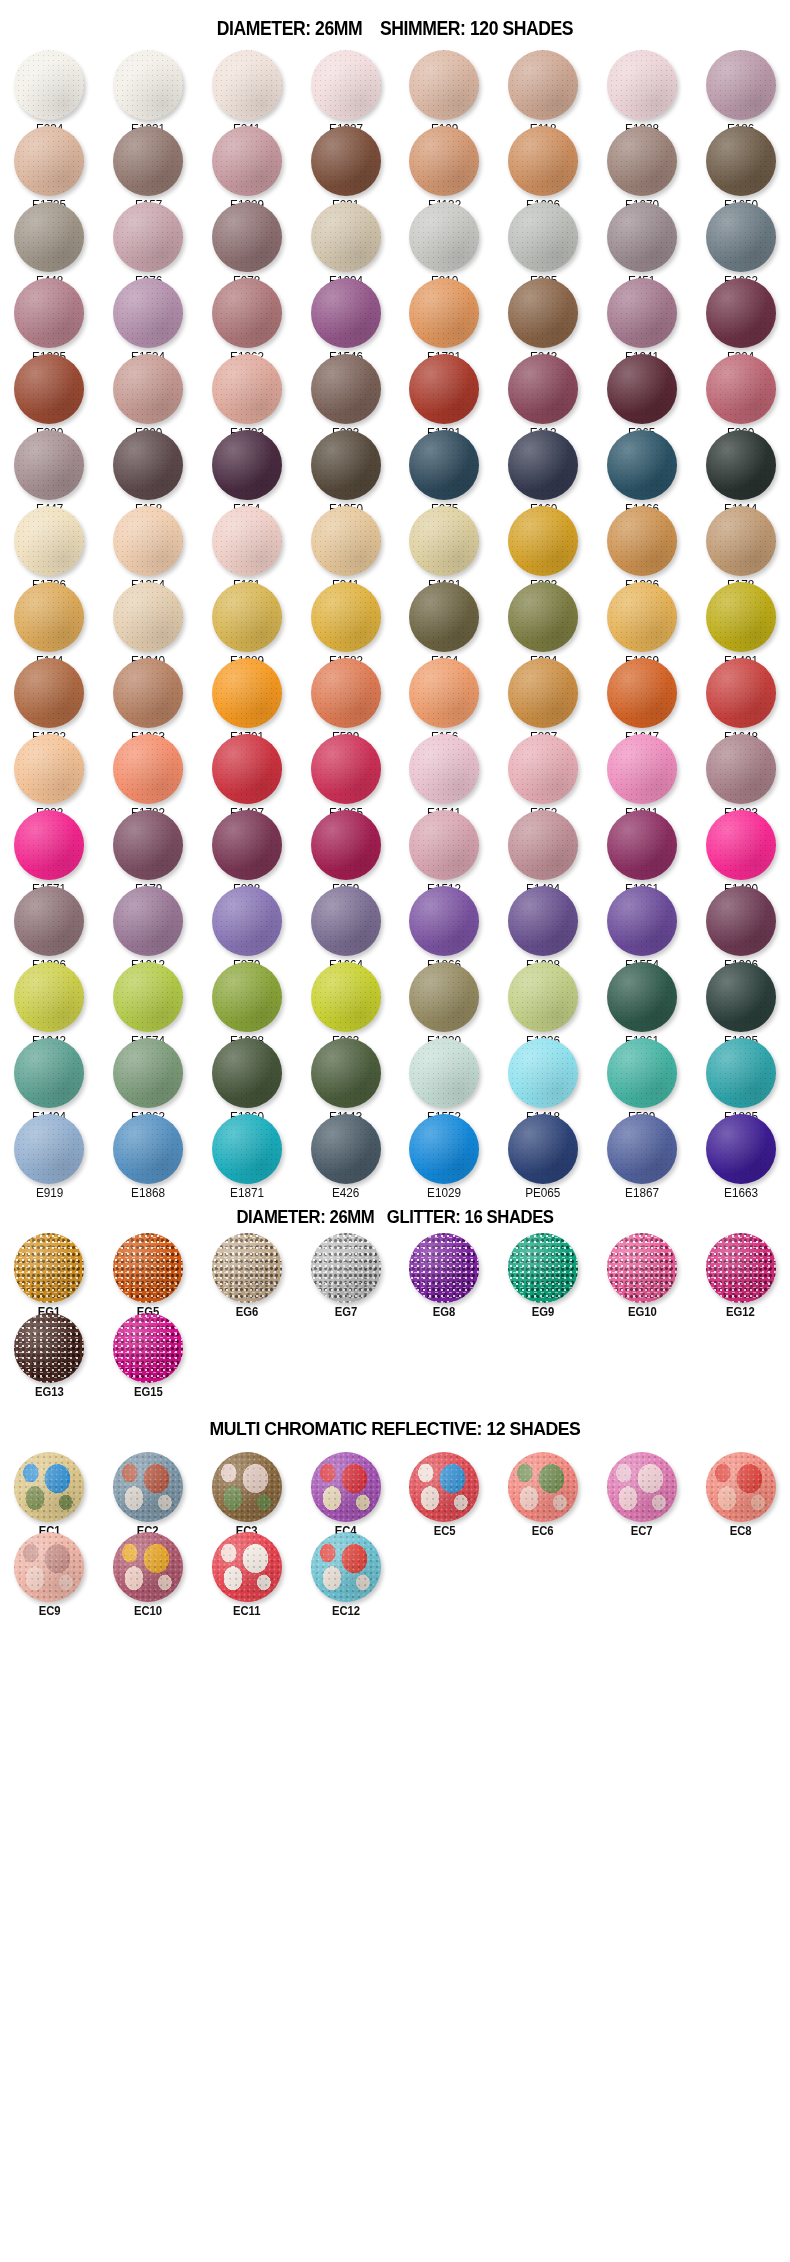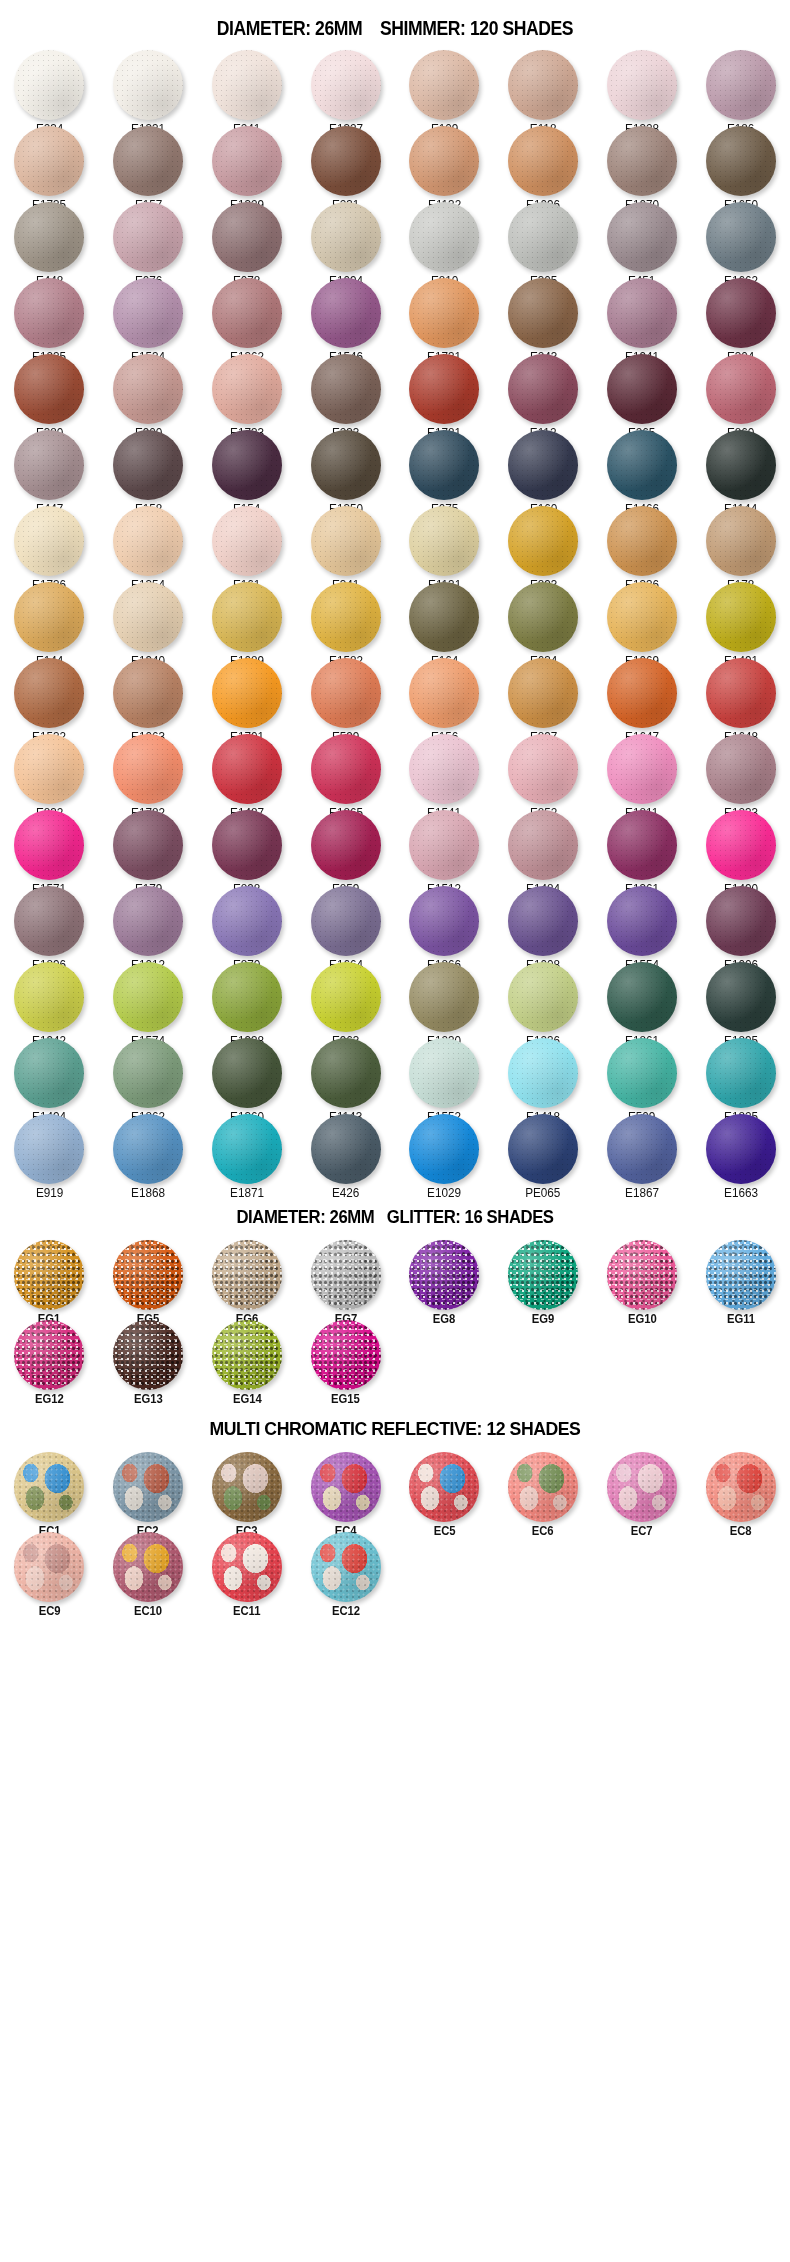--- a/index.html
+++ b/index.html
@@ -52,21 +52,21 @@
 
   .swatch-cell {
     width: 98.75px;
     height: 76px;
     display: flex;
     flex-direction: column;
     align-items: center;
     justify-content: flex-start;
     padding-top: 2px;
   }
-  .glitter-cell { height: 80px; }
+  .glitter-cell { height: 80px; justify-content: flex-end; }
   .chromatic-cell { height: 80px; }
 
   .disc {
     width: 70px;
     height: 70px;
     border-radius: 50%;
     position: relative;
     box-shadow: 2px 3px 4px rgba(0,0,0,0.22);
     flex: 0 0 auto;
   }
@@ -645,34 +645,26 @@
       </div>
       <div class="swatch-cell glitter-cell">
         <div class="disc glitter" style="background: rgb(12, 166, 127);"></div>
         <div class="label glitter-label">EG9</div>
       </div>
       <div class="swatch-cell glitter-cell">
         <div class="disc glitter" style="background: rgb(239, 90, 154);"></div>
         <div class="label glitter-label">EG10</div>
       </div>
       <div class="swatch-cell glitter-cell">
-        <div class="disc glitter" style="background: rgb(98, 174, 226);"></div>
-        <div class="label glitter-label">EG11</div>
-      </div>
-      <div class="swatch-cell glitter-cell">
         <div class="disc glitter" style="background: rgb(215, 43, 126);"></div>
         <div class="label glitter-label">EG12</div>
       </div>
       <div class="swatch-cell glitter-cell">
         <div class="disc glitter" style="background: rgb(77, 42, 34);"></div>
         <div class="label glitter-label">EG13</div>
-      </div>
-      <div class="swatch-cell glitter-cell">
-        <div class="disc glitter" style="background: rgb(155, 181, 42);"></div>
-        <div class="label glitter-label">EG14</div>
       </div>
       <div class="swatch-cell glitter-cell">
         <div class="disc glitter" style="background: rgb(218, 12, 141);"></div>
         <div class="label glitter-label">EG15</div>
       </div>
     </div>
 </div>
 
 <div class="section">
   <div class="section-title" id="chromatic-title">MULTI CHROMATIC REFLECTIVE: 12 SHADES</div>

